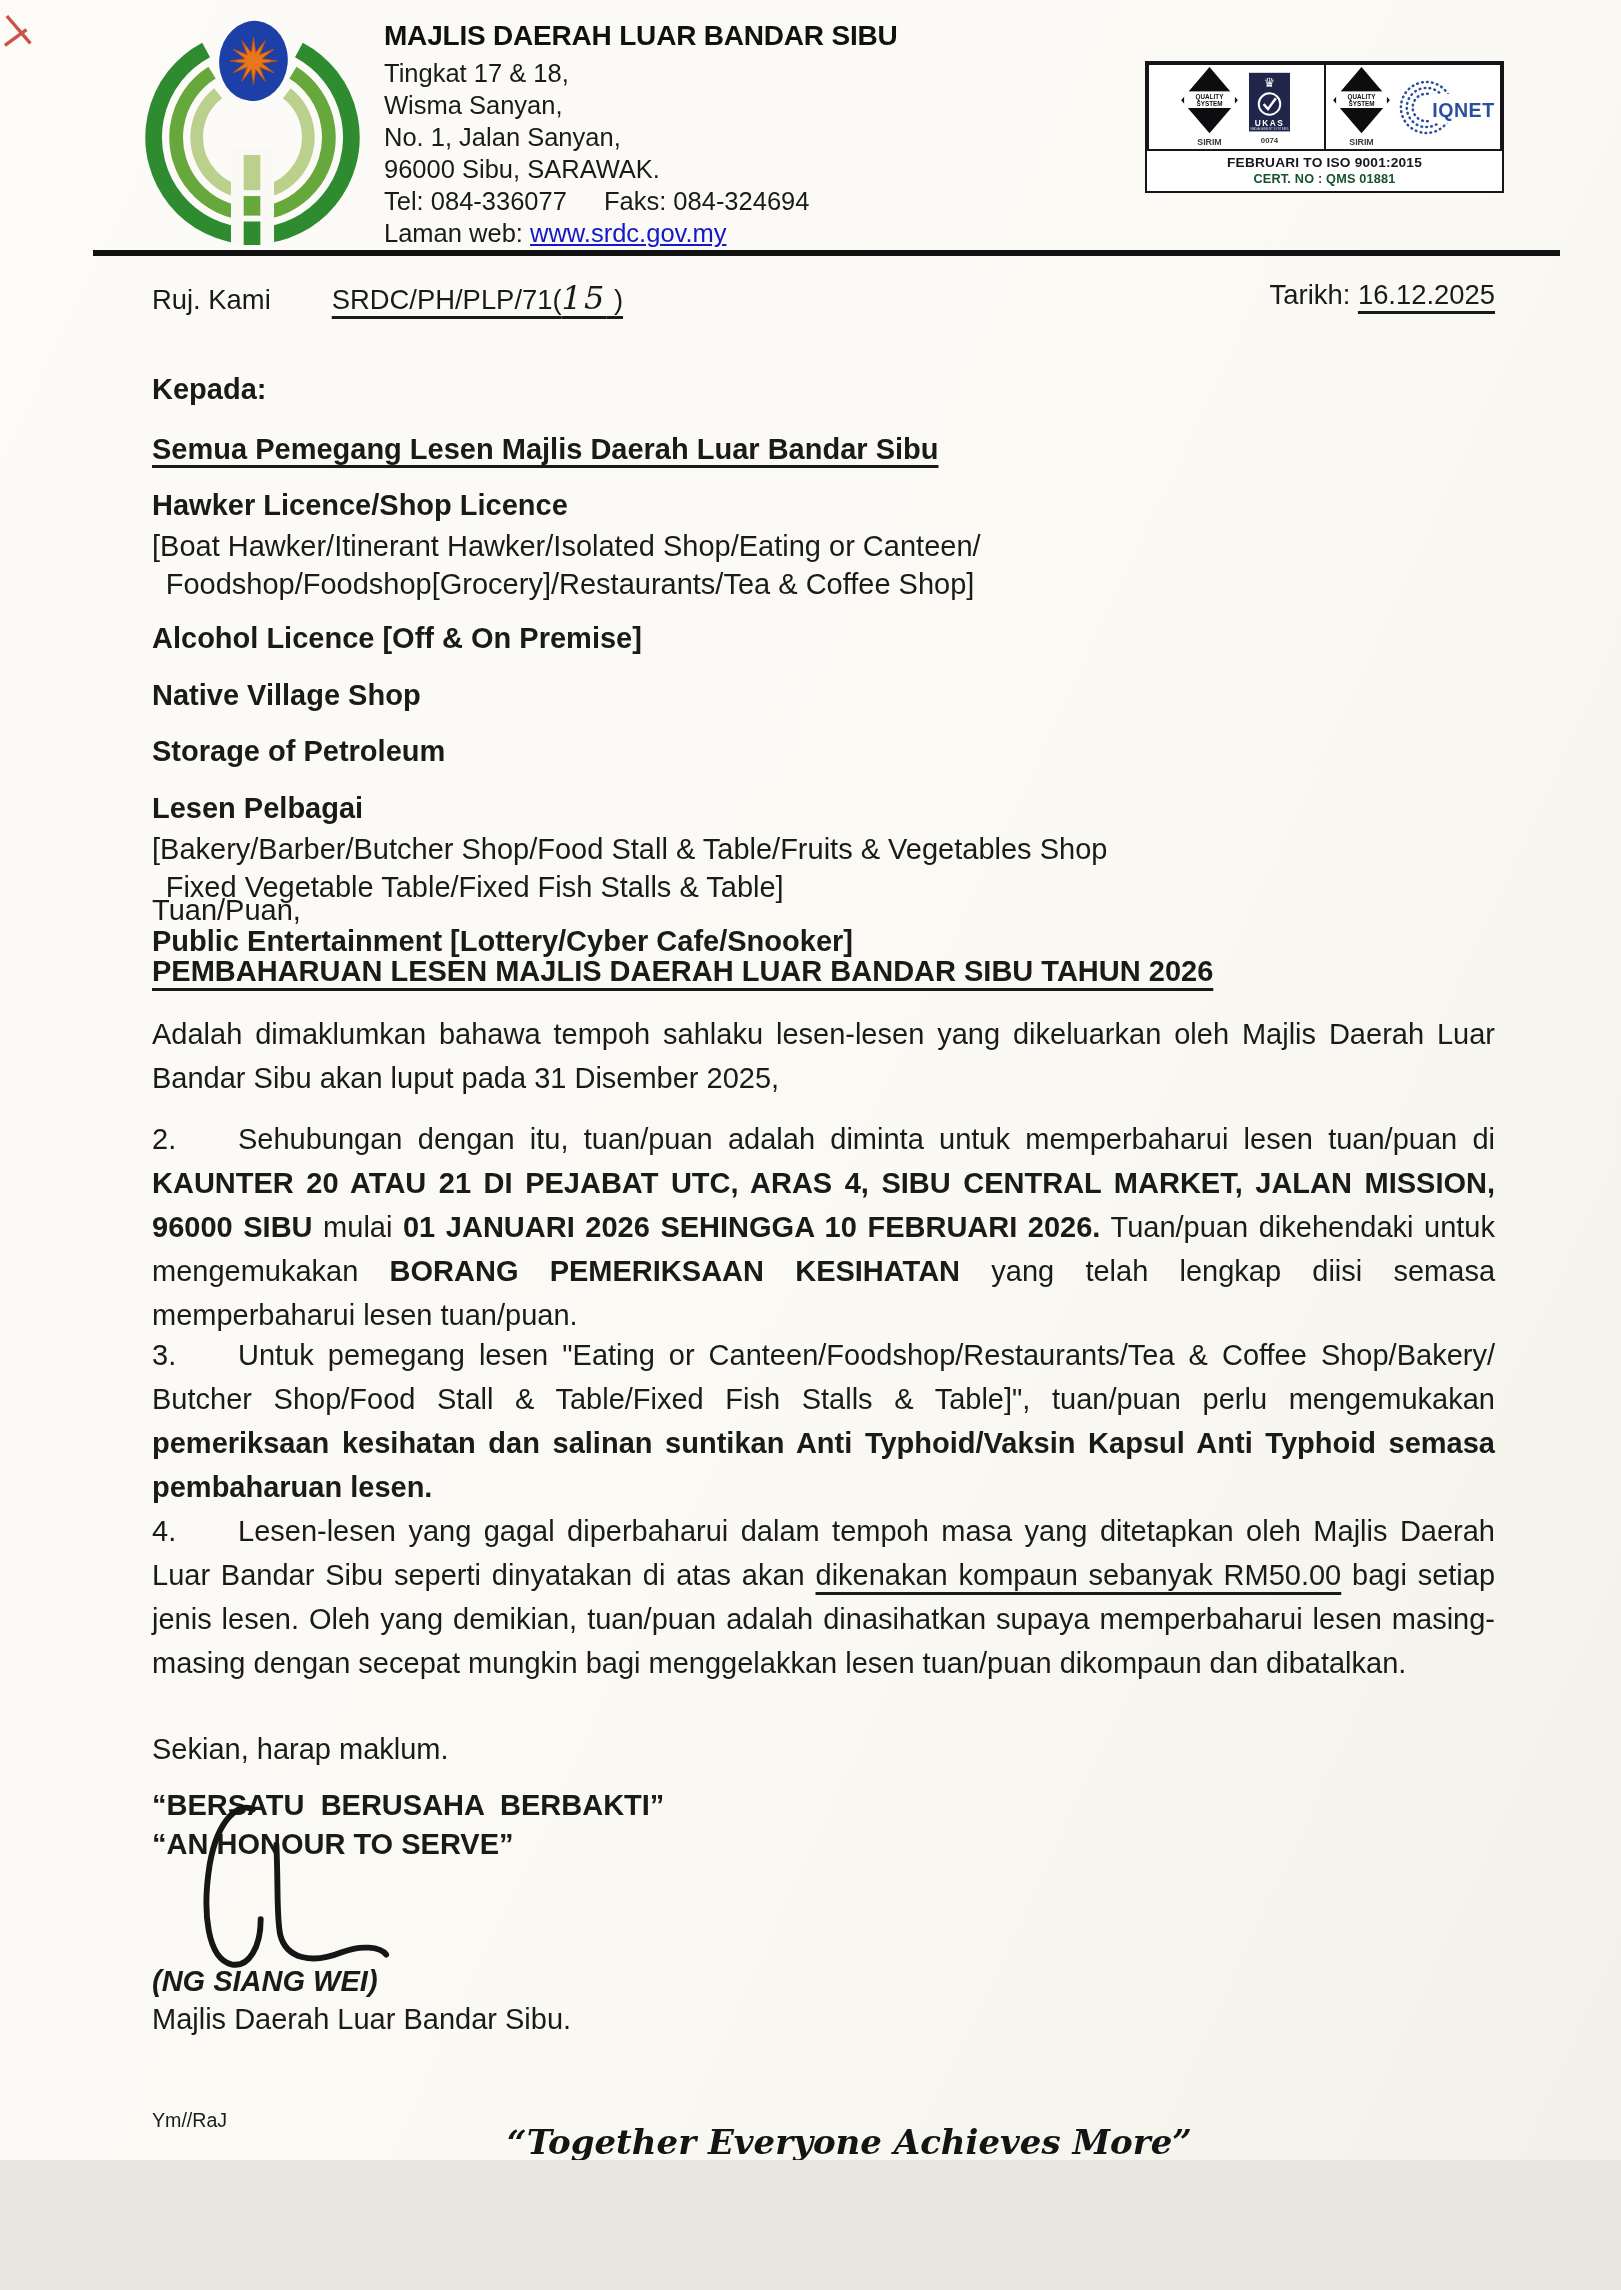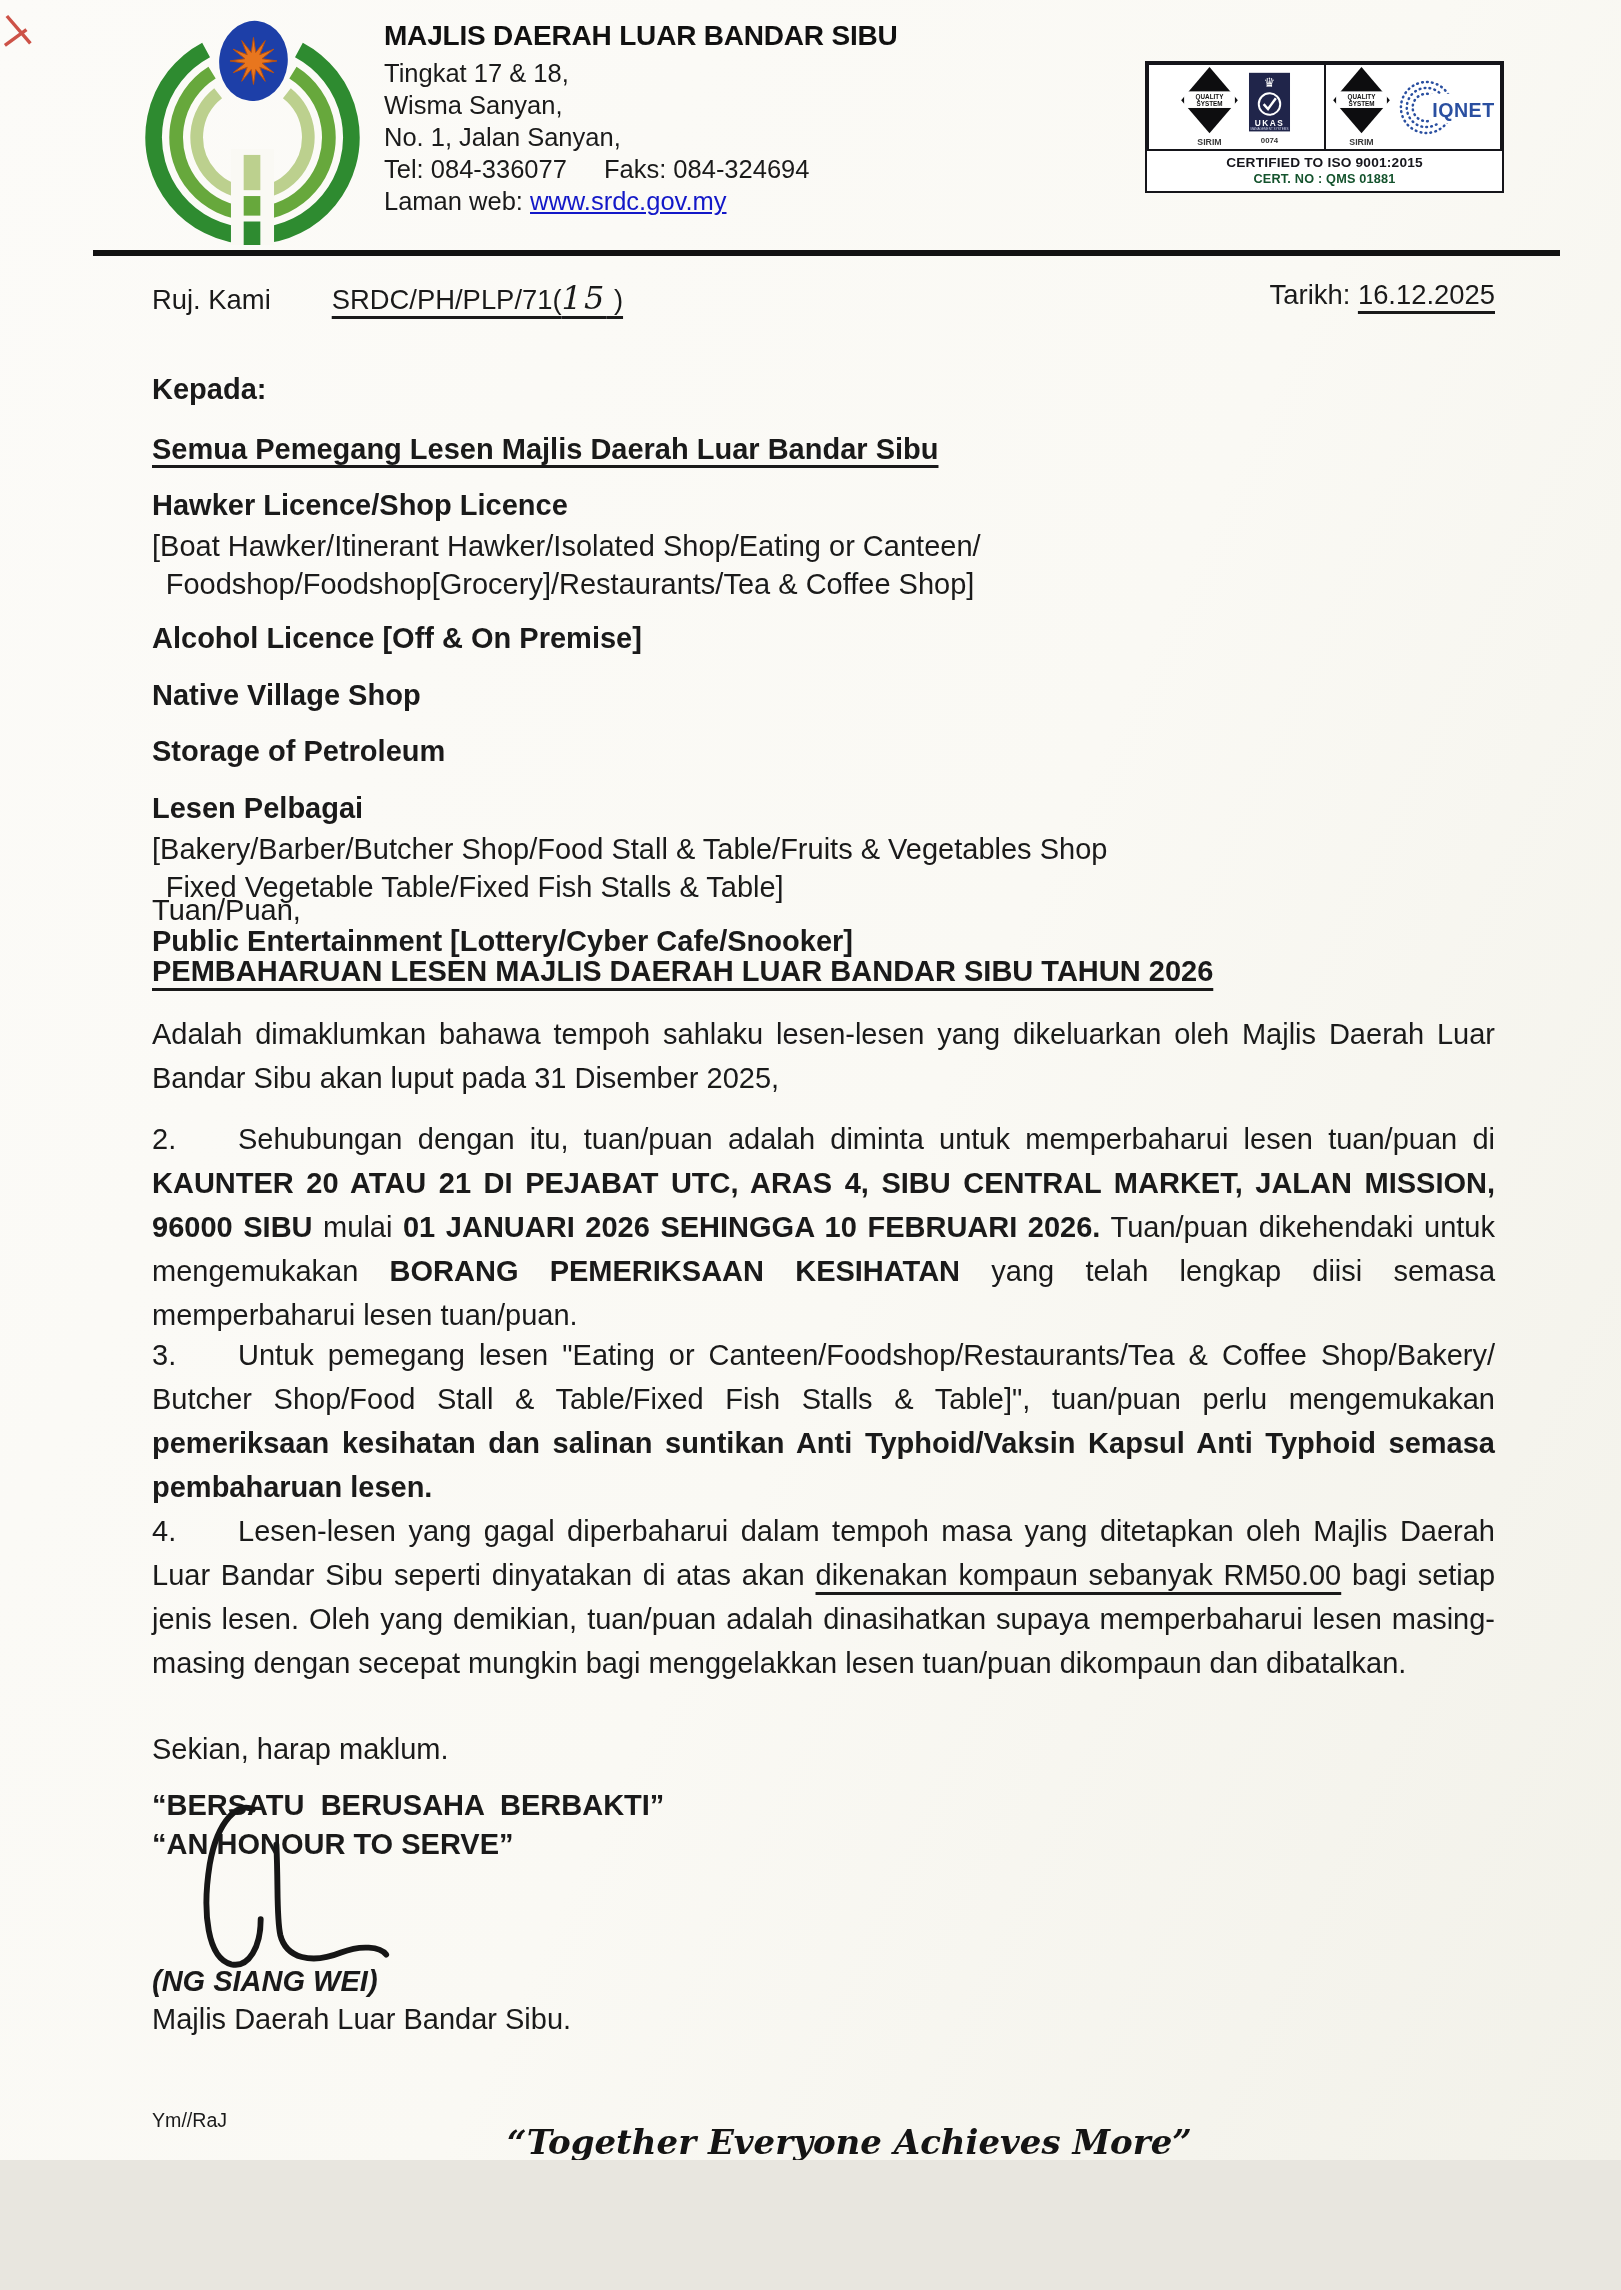--- a/index.html
+++ b/index.html
@@ -66,20 +66,21 @@
     <rect x="113" y="214" width="17" height="24" fill="#2e8b30"></rect>
     <ellipse cx="123" cy="50" rx="35" ry="41" fill="#1d3fa8" transform="rotate(6 123 50)"></ellipse>
     <polygon points="147,50 131.7,47.7 143.8,38 129.4,43.6 135,29.2 125.3,41.3 123,26 120.7,41.3 111,29.2 116.6,43.6 102.2,38 114.3,47.7 99,50 114.3,52.3 102.2,62 116.6,56.4 111,70.8 120.7,58.7 123,74 125.3,58.7 135,70.8 129.4,56.4 143.8,62 131.7,52.3" fill="#e8761e" stroke="#b8500f" stroke-width="1"></polygon>
   </svg>
 
   <div class="letterhead">
     <div class="org">MAJLIS DAERAH LUAR BANDAR SIBU</div>
     <div class="addr">Tingkat 17 &amp; 18,</div>
     <div class="addr">Wisma Sanyan,</div>
     <div class="addr">No. 1, Jalan Sanyan,</div>
+    <div class="addr">96000 Sibu, SARAWAK.</div>
     <div class="addr"><span>Tel: 084-336077</span><span class="telgap"></span><span>Faks: 084-324694</span></div>
     <div class="addr"><span>Laman web:</span> <span class="weblink">www.srdc.gov.my</span></div>
   </div>
 
   <div class="certbox">
     <div class="certcells">
       <div class="certcell">
         <svg width="61" height="84" viewBox="0 0 62 86">
           <polygon points="31,2 60,36 31,70 2,36" fill="#0d0d0f"></polygon>
           <rect x="5" y="27" width="52" height="17" fill="#fff"></rect>
@@ -107,21 +108,21 @@
         </svg>
         <svg width="98" height="63" viewBox="0 0 100 64">
           <circle cx="30" cy="32" r="26" fill="none" stroke="#2a4fa0" stroke-width="2.6" stroke-dasharray="0.7 4.4" stroke-linecap="round"></circle>
           <circle cx="30" cy="32" r="20" fill="none" stroke="#2a4fa0" stroke-width="2.6" stroke-dasharray="0.7 4.4" stroke-linecap="round"></circle>
           <circle cx="30" cy="32" r="14" fill="none" stroke="#2a4fa0" stroke-width="2.6" stroke-dasharray="0.7 4.4" stroke-linecap="round"></circle>
           <rect x="34" y="18" width="66" height="30" fill="#fff"></rect>
           <text x="36" y="42" font-size="20" font-weight="bold" fill="#2a4fa0" letter-spacing="0.5">IQNET</text>
         </svg>
       </div>
     </div>
-    <div class="certcaption1">CERTIFIED TO ISO 9001:2015</div>
+    <div class="certcaption1">FEBRUARI TO ISO 9001:2015</div>
     <div class="certcaption2">CERT. NO : QMS 01881</div>
   </div>
 
   <div class="rule"></div>
 
   <div class="refline">
     <span>Ruj. Kami</span><span class="ref-value"><span>SRDC/PH/PLP/71(</span><span class="hand">15</span><span> )</span></span>
     <span class="dateblock"><span>Tarikh:</span> <span class="u">16.12.2025</span></span>
   </div>
 

